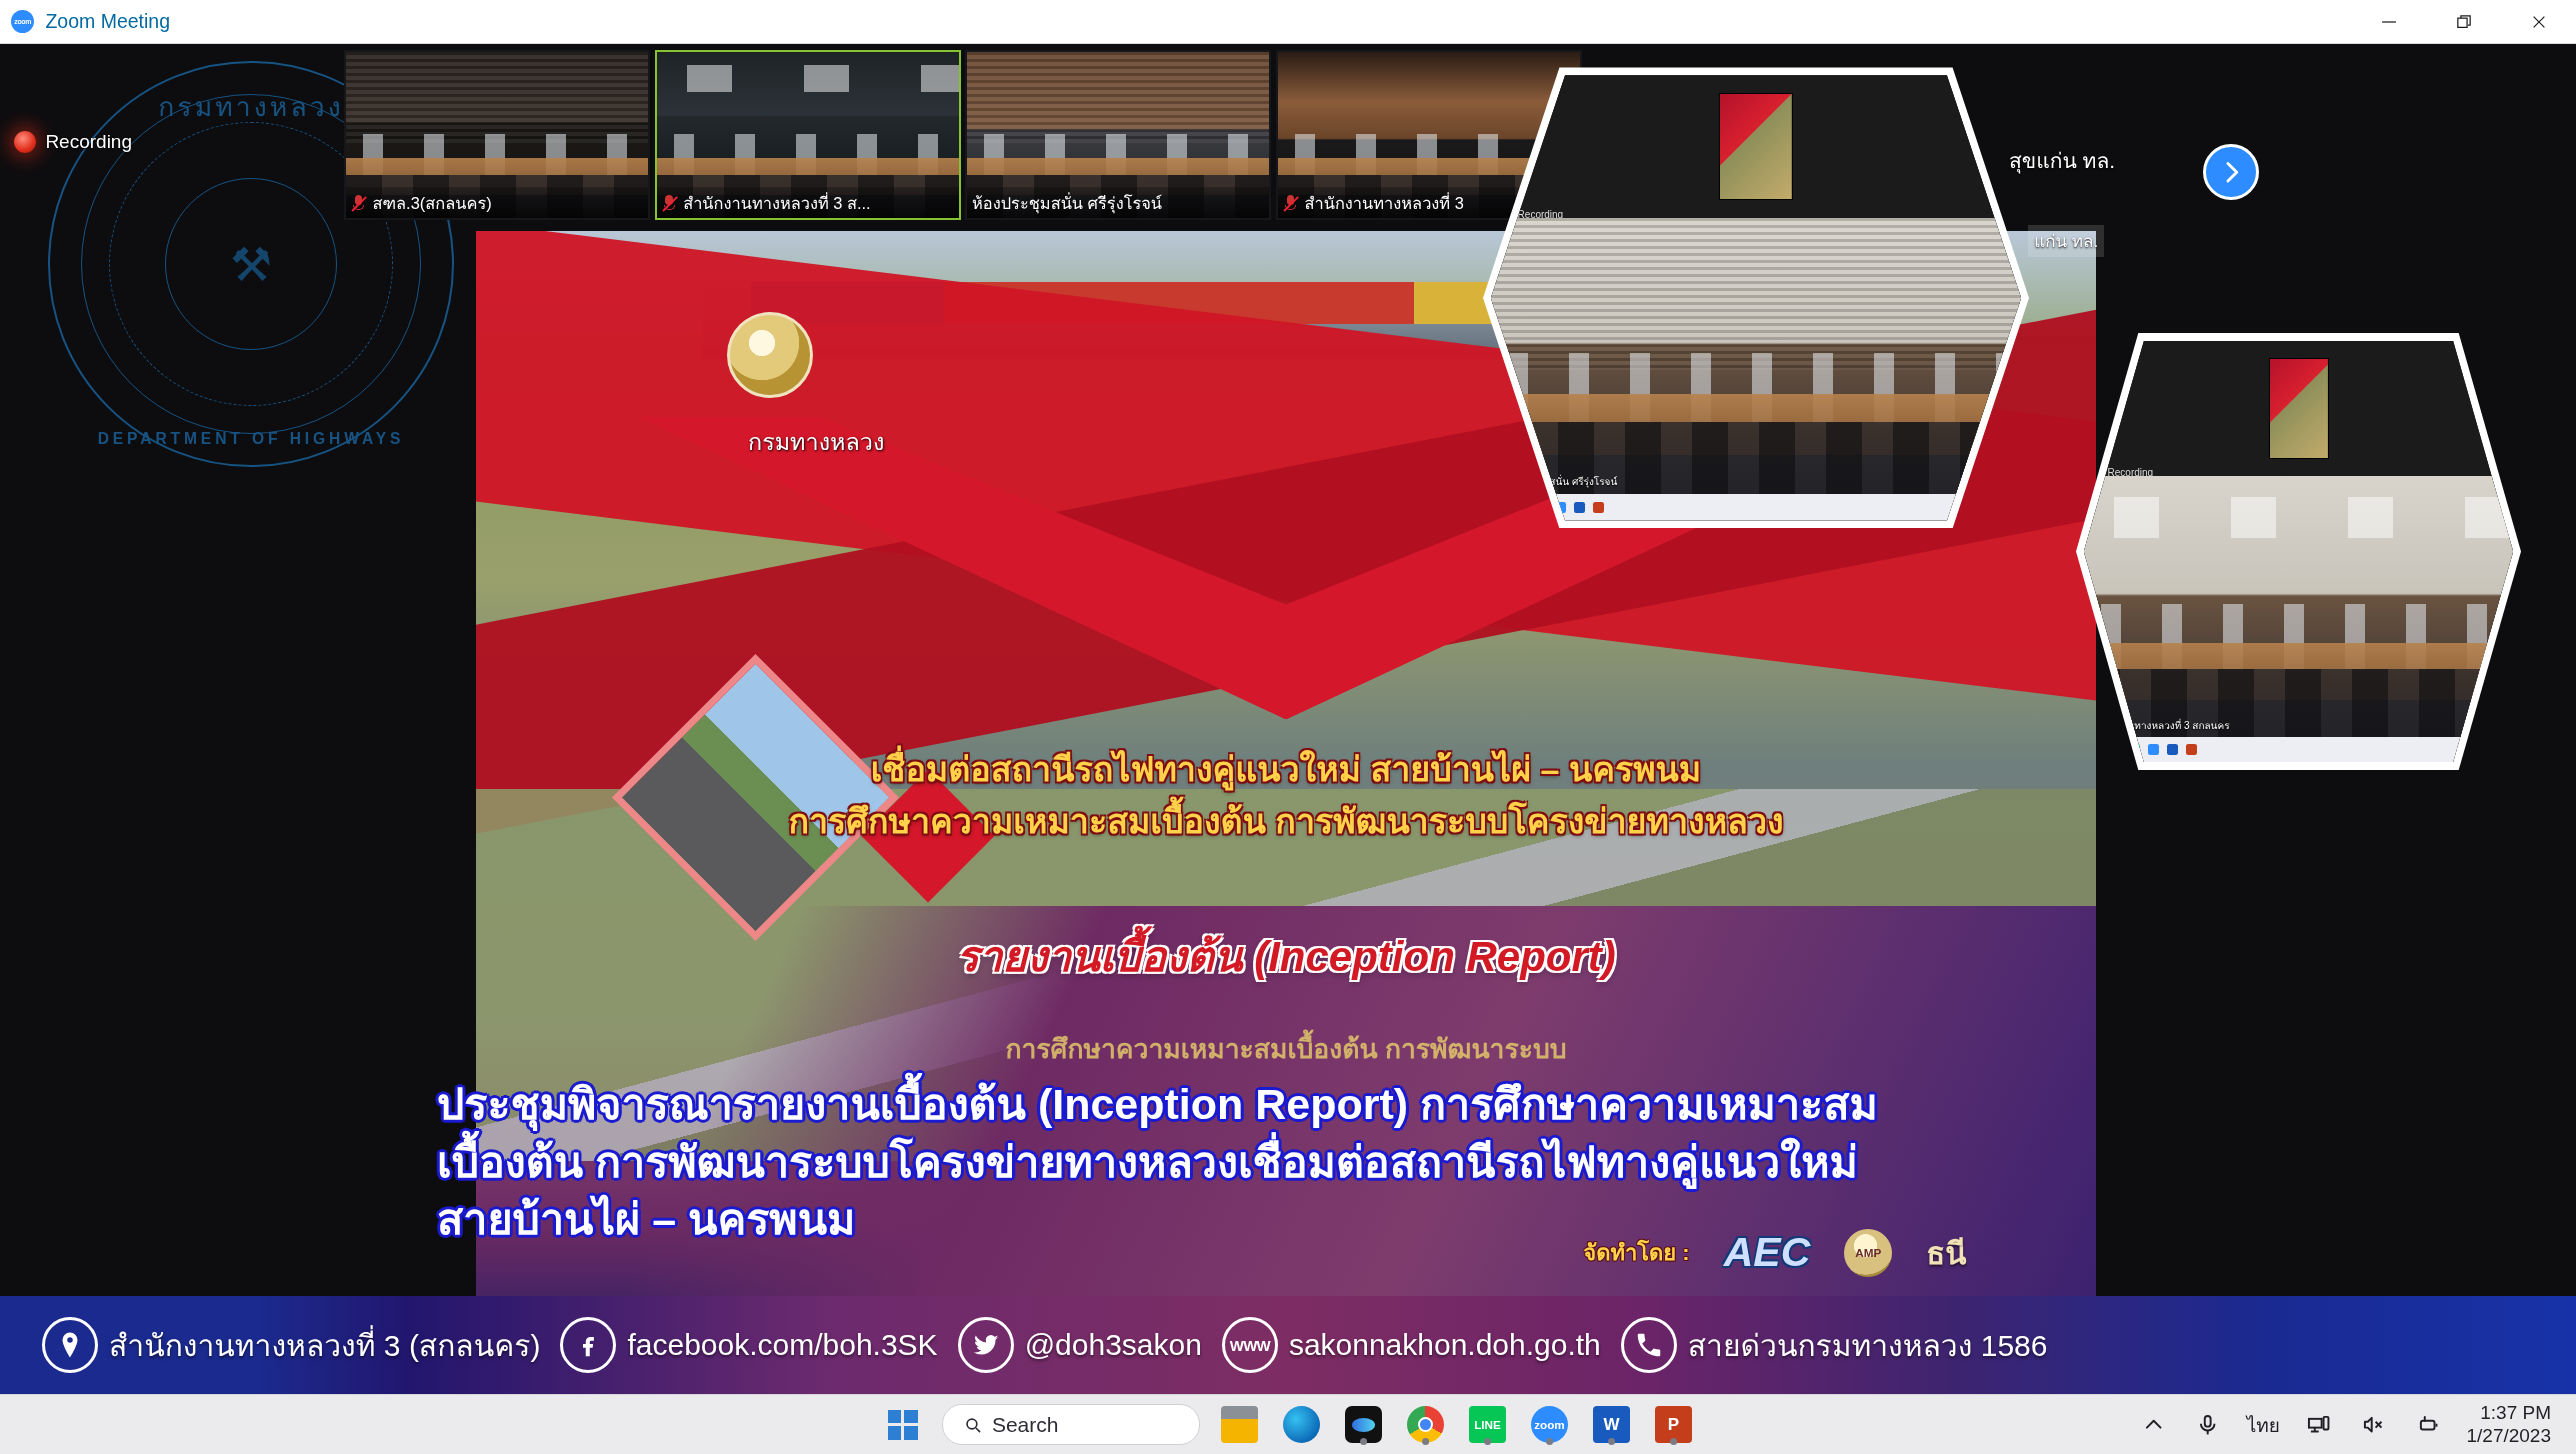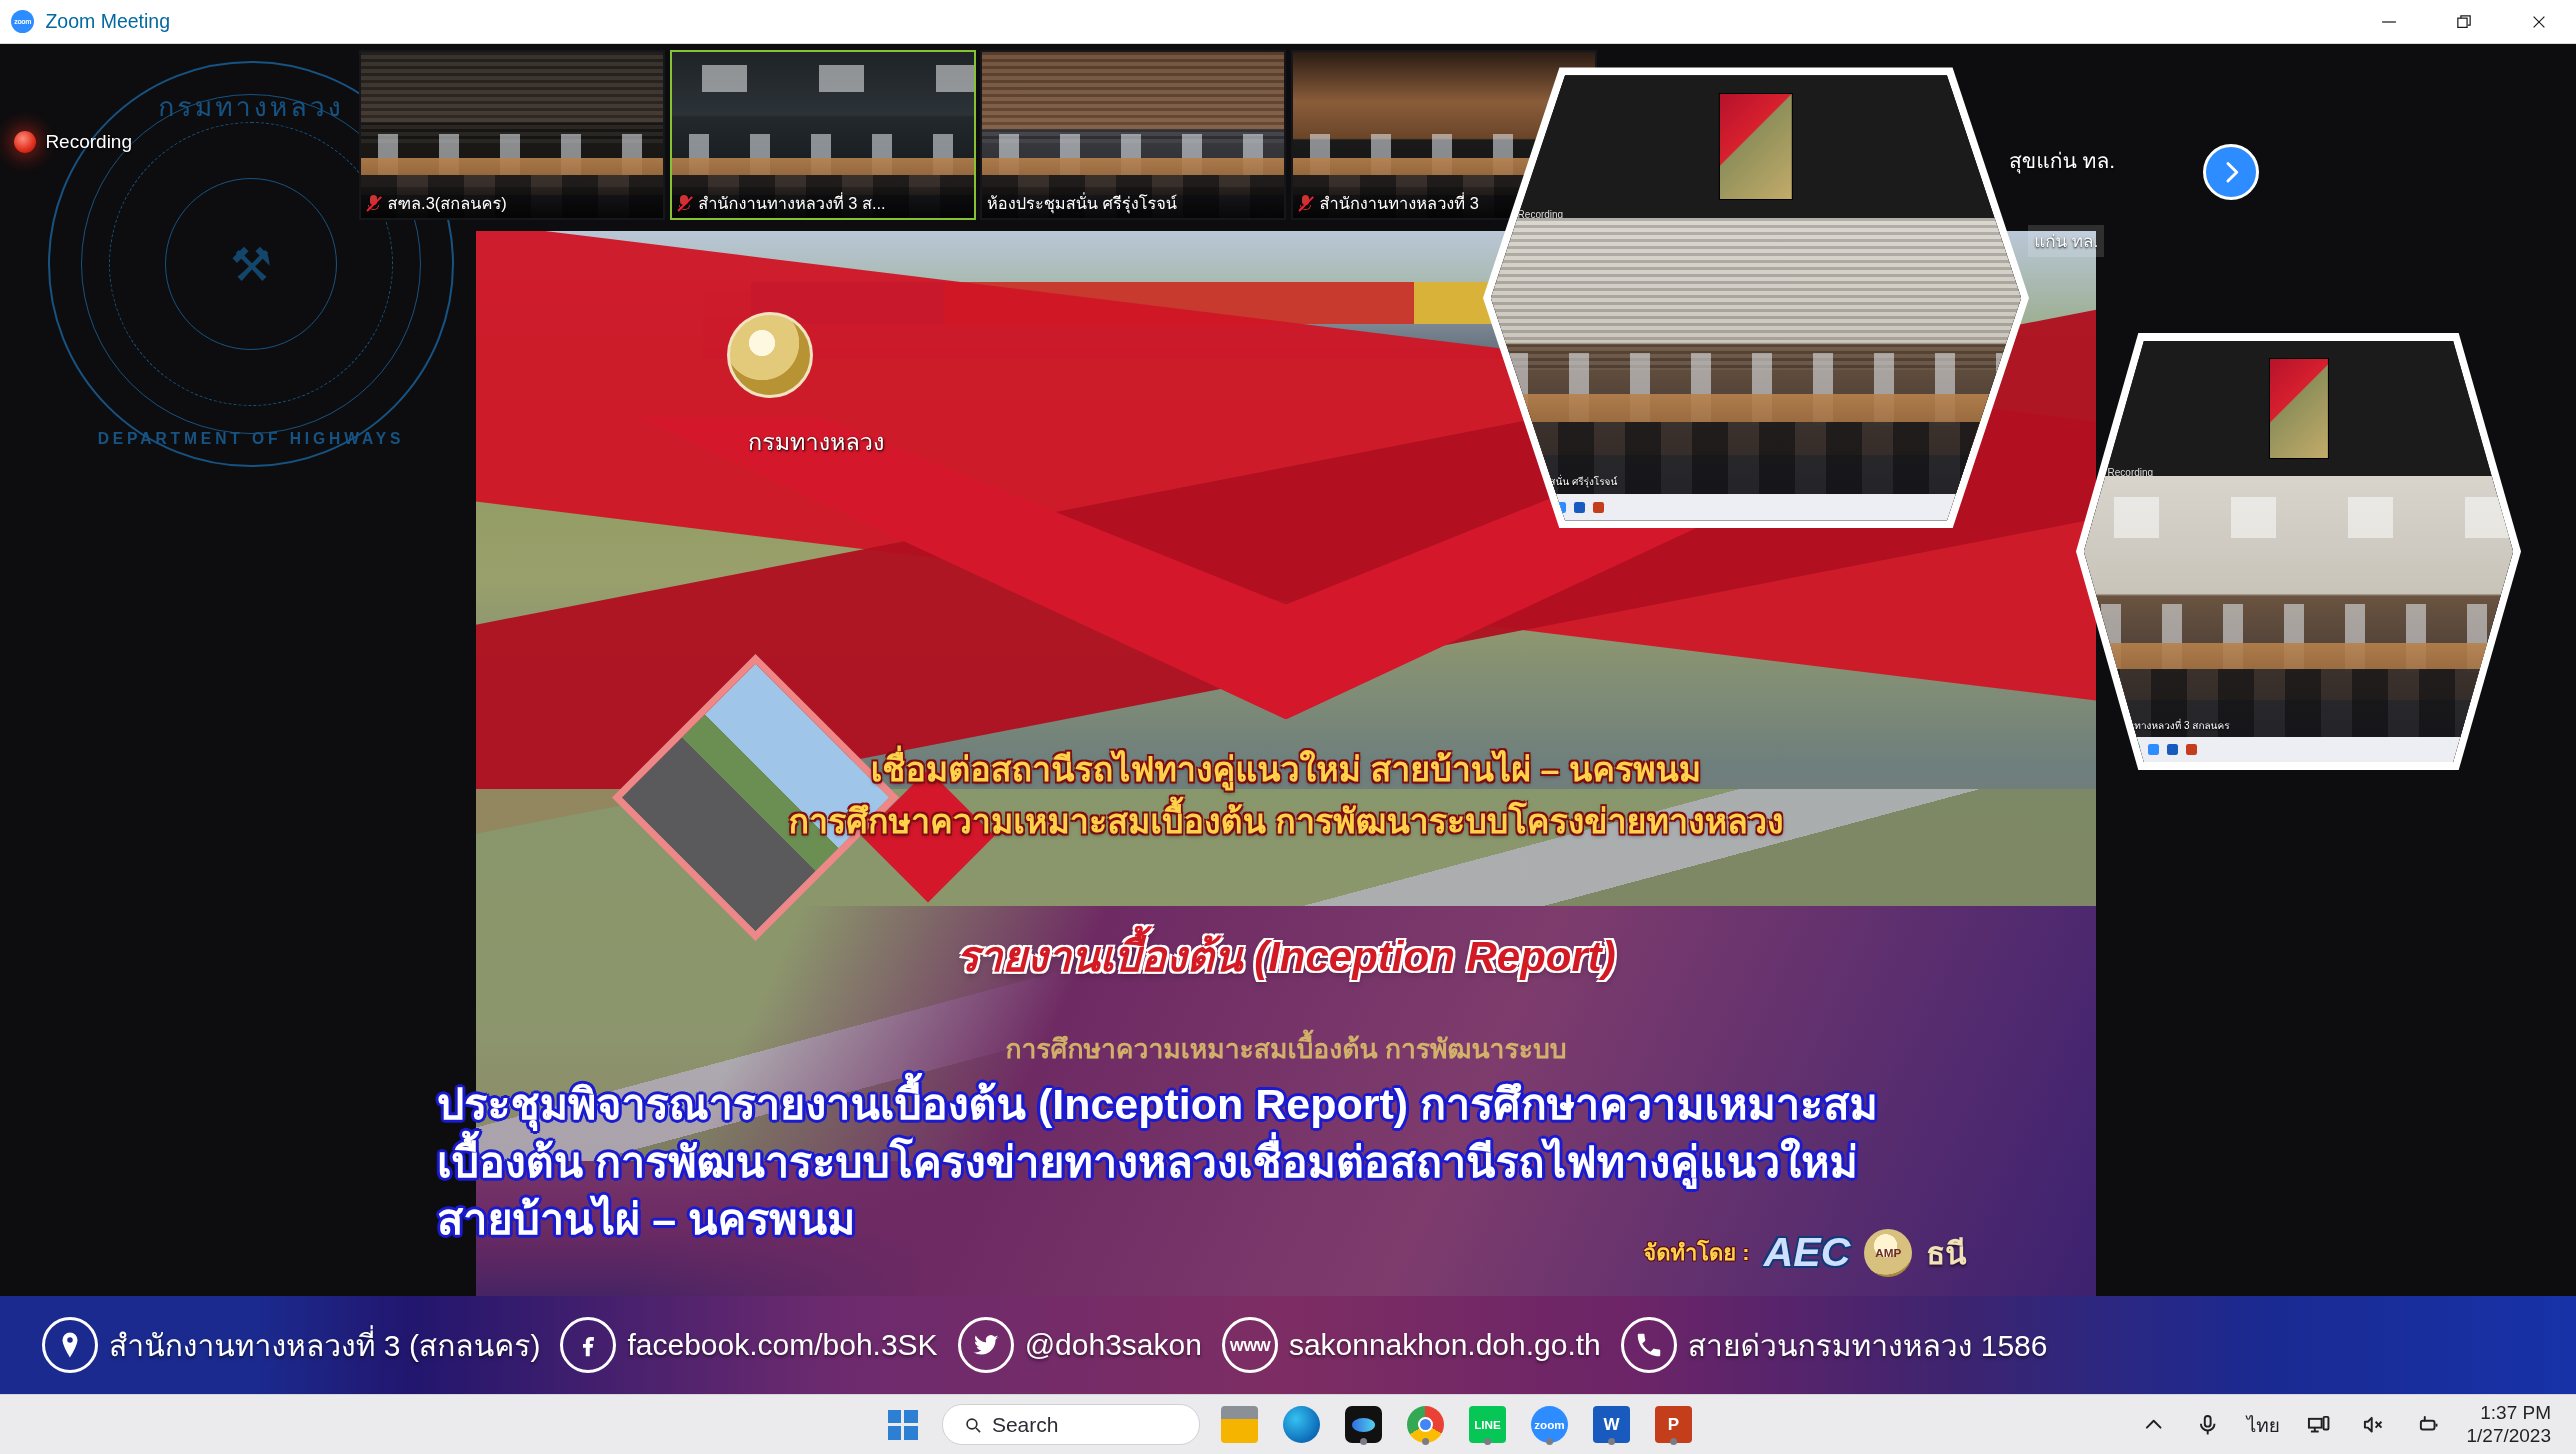--- a/index.html
+++ b/index.html
@@ -63,21 +63,21 @@
   }
   #recording .dot {
     width:22px; height:22px; border-radius:50%;
     background:radial-gradient(circle at 40% 35%, #ff8b7a, #e02d1b 60%, #8f1a0d);
     box-shadow:0 0 17px 6.2px rgba(224,45,27,.45);
   }
   #recording .rec-label { color:#fff; font-size:19px; text-shadow:0 0.8px 2.3px #000; }
 
   
   #filmstrip {
-    position:absolute; left:359px; top:6.2px; display:flex; gap:4.7px; z-index:20;
+    position:absolute; left:344px; top:6.2px; display:flex; gap:4.7px; z-index:20;
   }
   .thumb {
     position:relative; width:306px; height:170px; overflow:hidden;
     background:#15171a; border:2.3px solid transparent;
   }
   .thumb.active { border-color:#86c232; }
   .thumb .scene { position:absolute; inset:0; }
   .thumb .label {
     position:absolute; left:0; bottom:0; height:31px; width:100%;
     display:flex; align-items:center; gap:6.2px; padding:0 4.7px;
@@ -238,21 +238,21 @@
     position:absolute; left:0; top:59.5%; width:100%; text-align:center; z-index:8;
     color:#d31a24; font-size:42px; font-weight:bold; font-style:italic;
     text-shadow:-2.3px -2.3px 0 #fff, 2.3px -2.3px 0 #fff, -2.3px 2.3px 0 #fff, 2.3px 2.3px 0 #fff,
                  0 3.1px 7px rgba(0,0,0,.4);
   }
   #slide .subtitle-gold {
     position:absolute; left:0; top:68.5%; width:100%; text-align:center; z-index:7;
     color:#e2c76a; font-size:26.5px; font-weight:bold; opacity:.85;
   }
   #slide .byline {
-    position:absolute; right:8%; bottom:10%; display:flex; align-items:center; gap:14px; z-index:9;margin-top:10px;
+    position:absolute; right:8%; bottom:10%; display:flex; align-items:center; gap:34px; z-index:9;margin-top:10px;
   }
   #slide .byline .by-label {
     color:#ffd24a; font-size:22px; font-weight:bold;
     text-shadow:-0.8px -0.8px 0 #5a0d10,0.8px -0.8px 0 #5a0d10,-0.8px 0.8px 0 #5a0d10,0.8px 0.8px 0 #5a0d10;
   }
   #slide .byline .aec {
     color:#cfe0ff; font-size:41px; font-weight:bold; font-style:italic;
     text-shadow:-1.6px -1.6px 0 #123a78, 1.6px -1.6px 0 #123a78, -1.6px 1.6px 0 #123a78, 1.6px 1.6px 0 #123a78;
   }
   #slide .byline .logo-circle {

